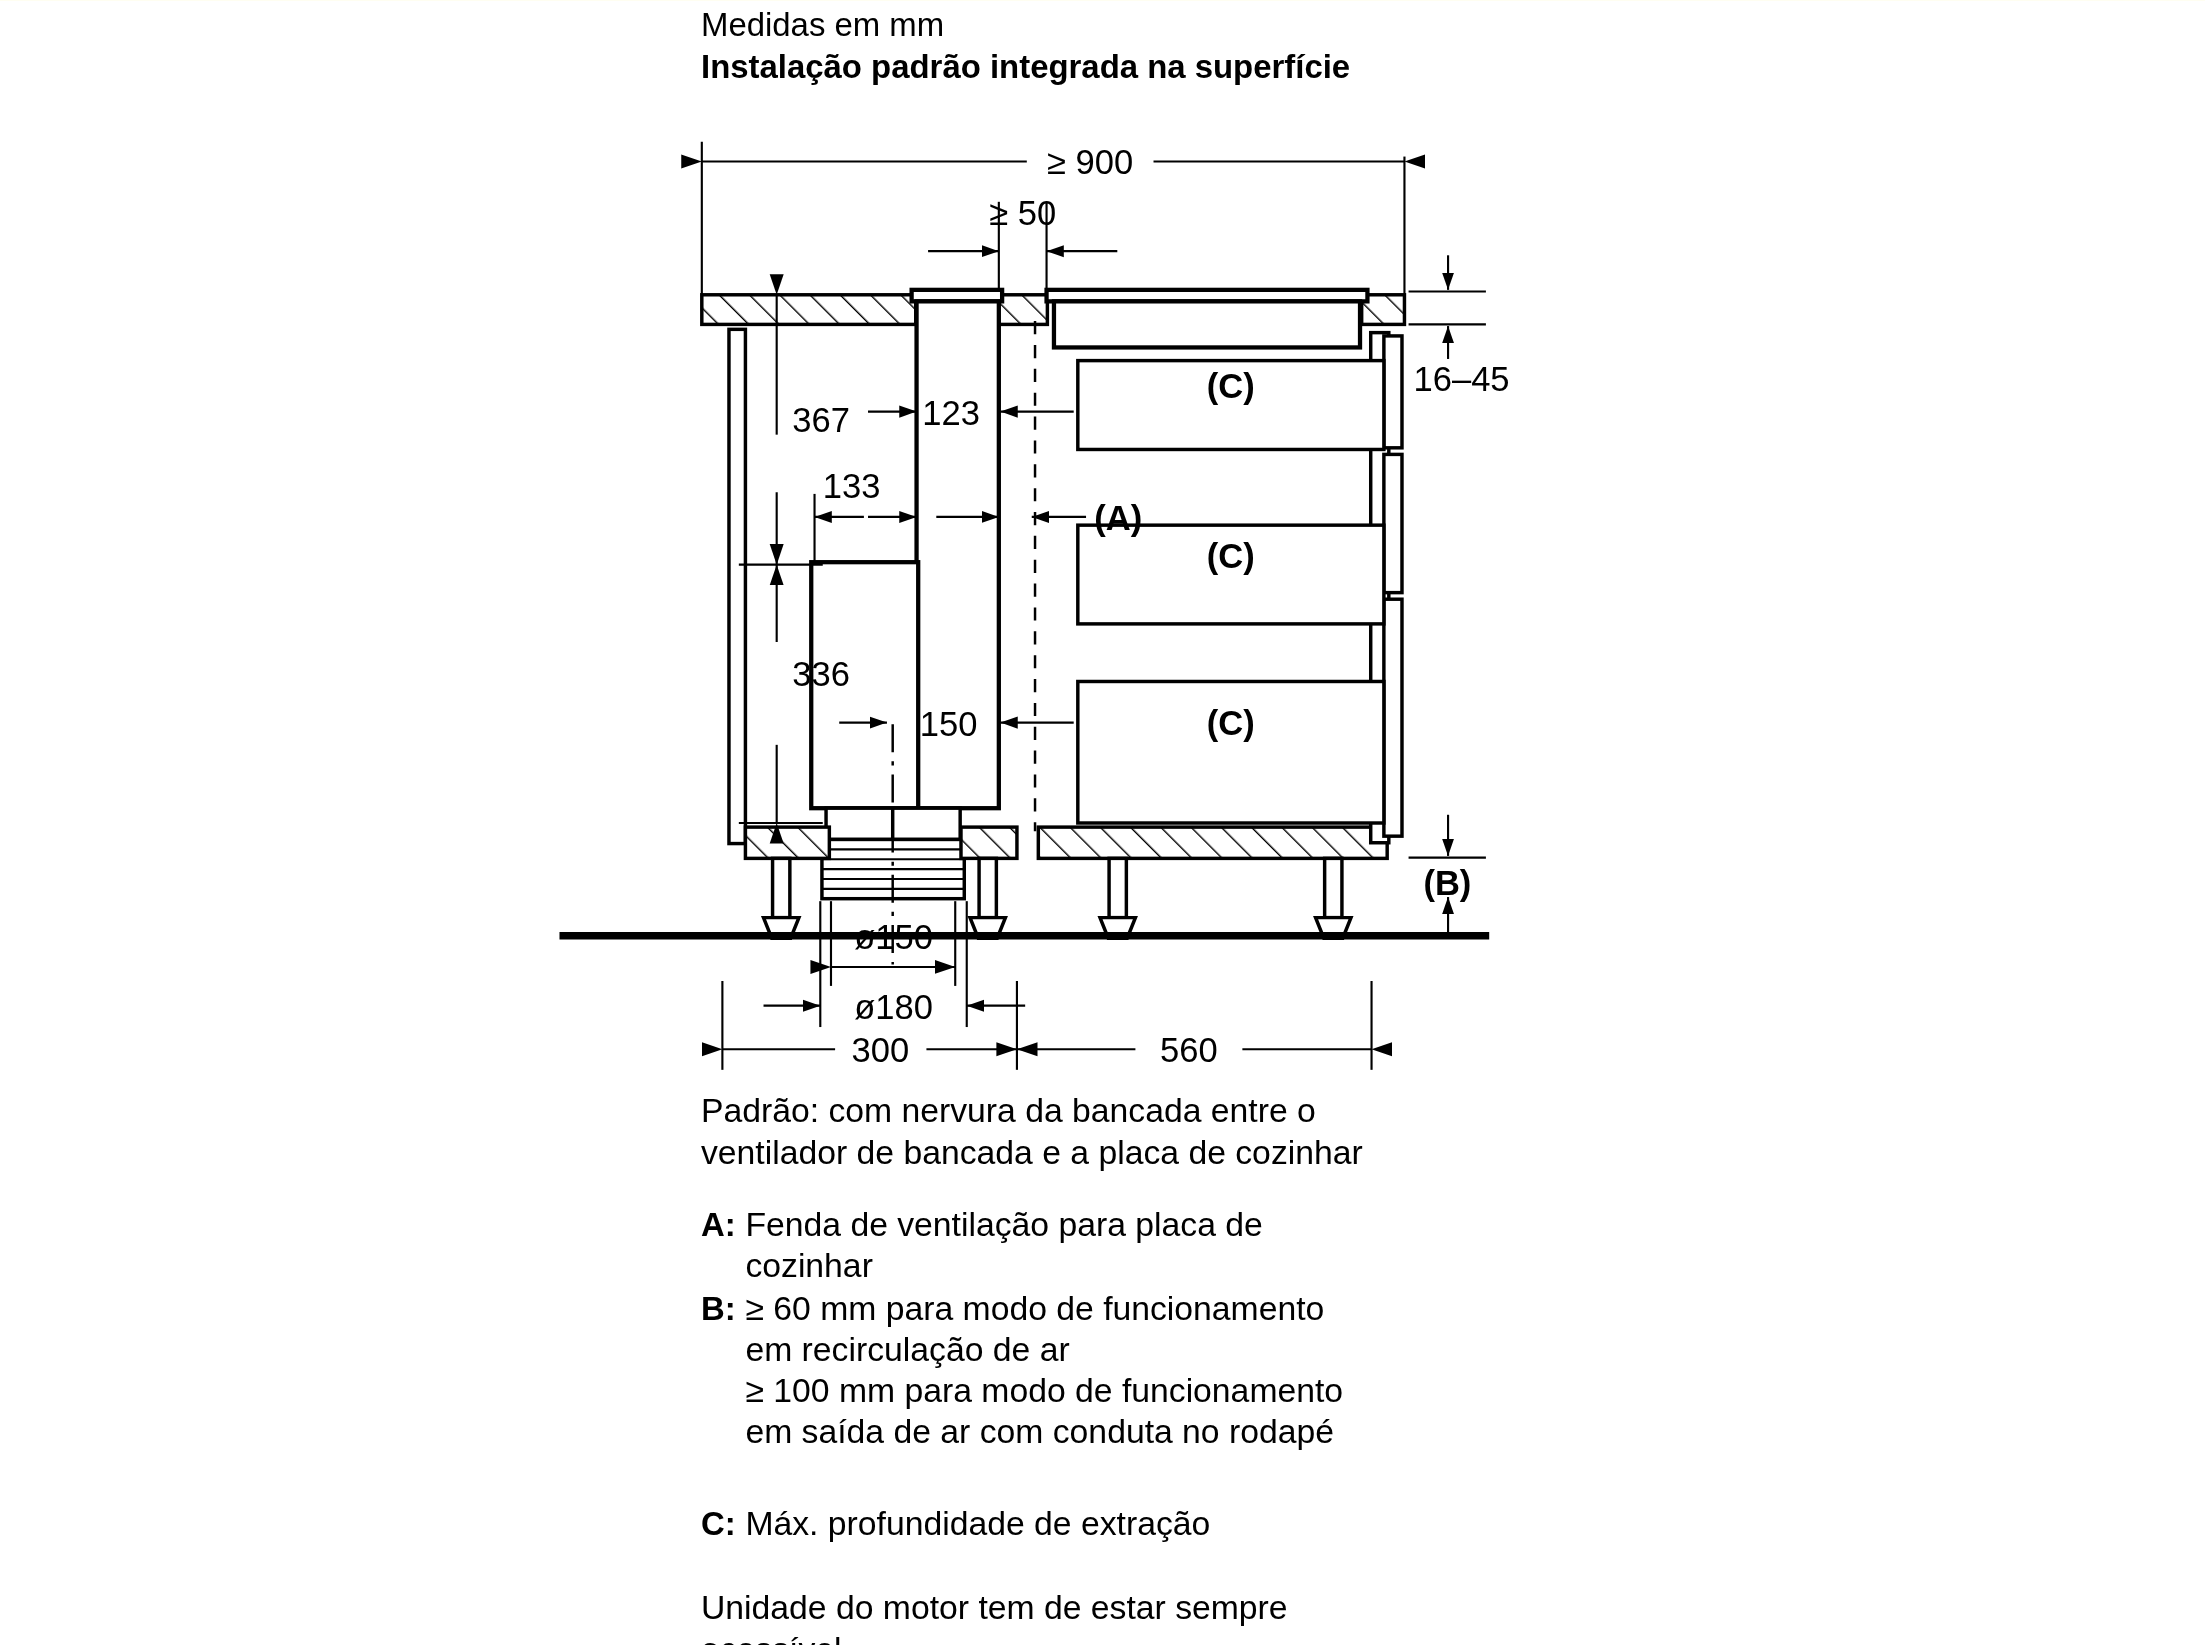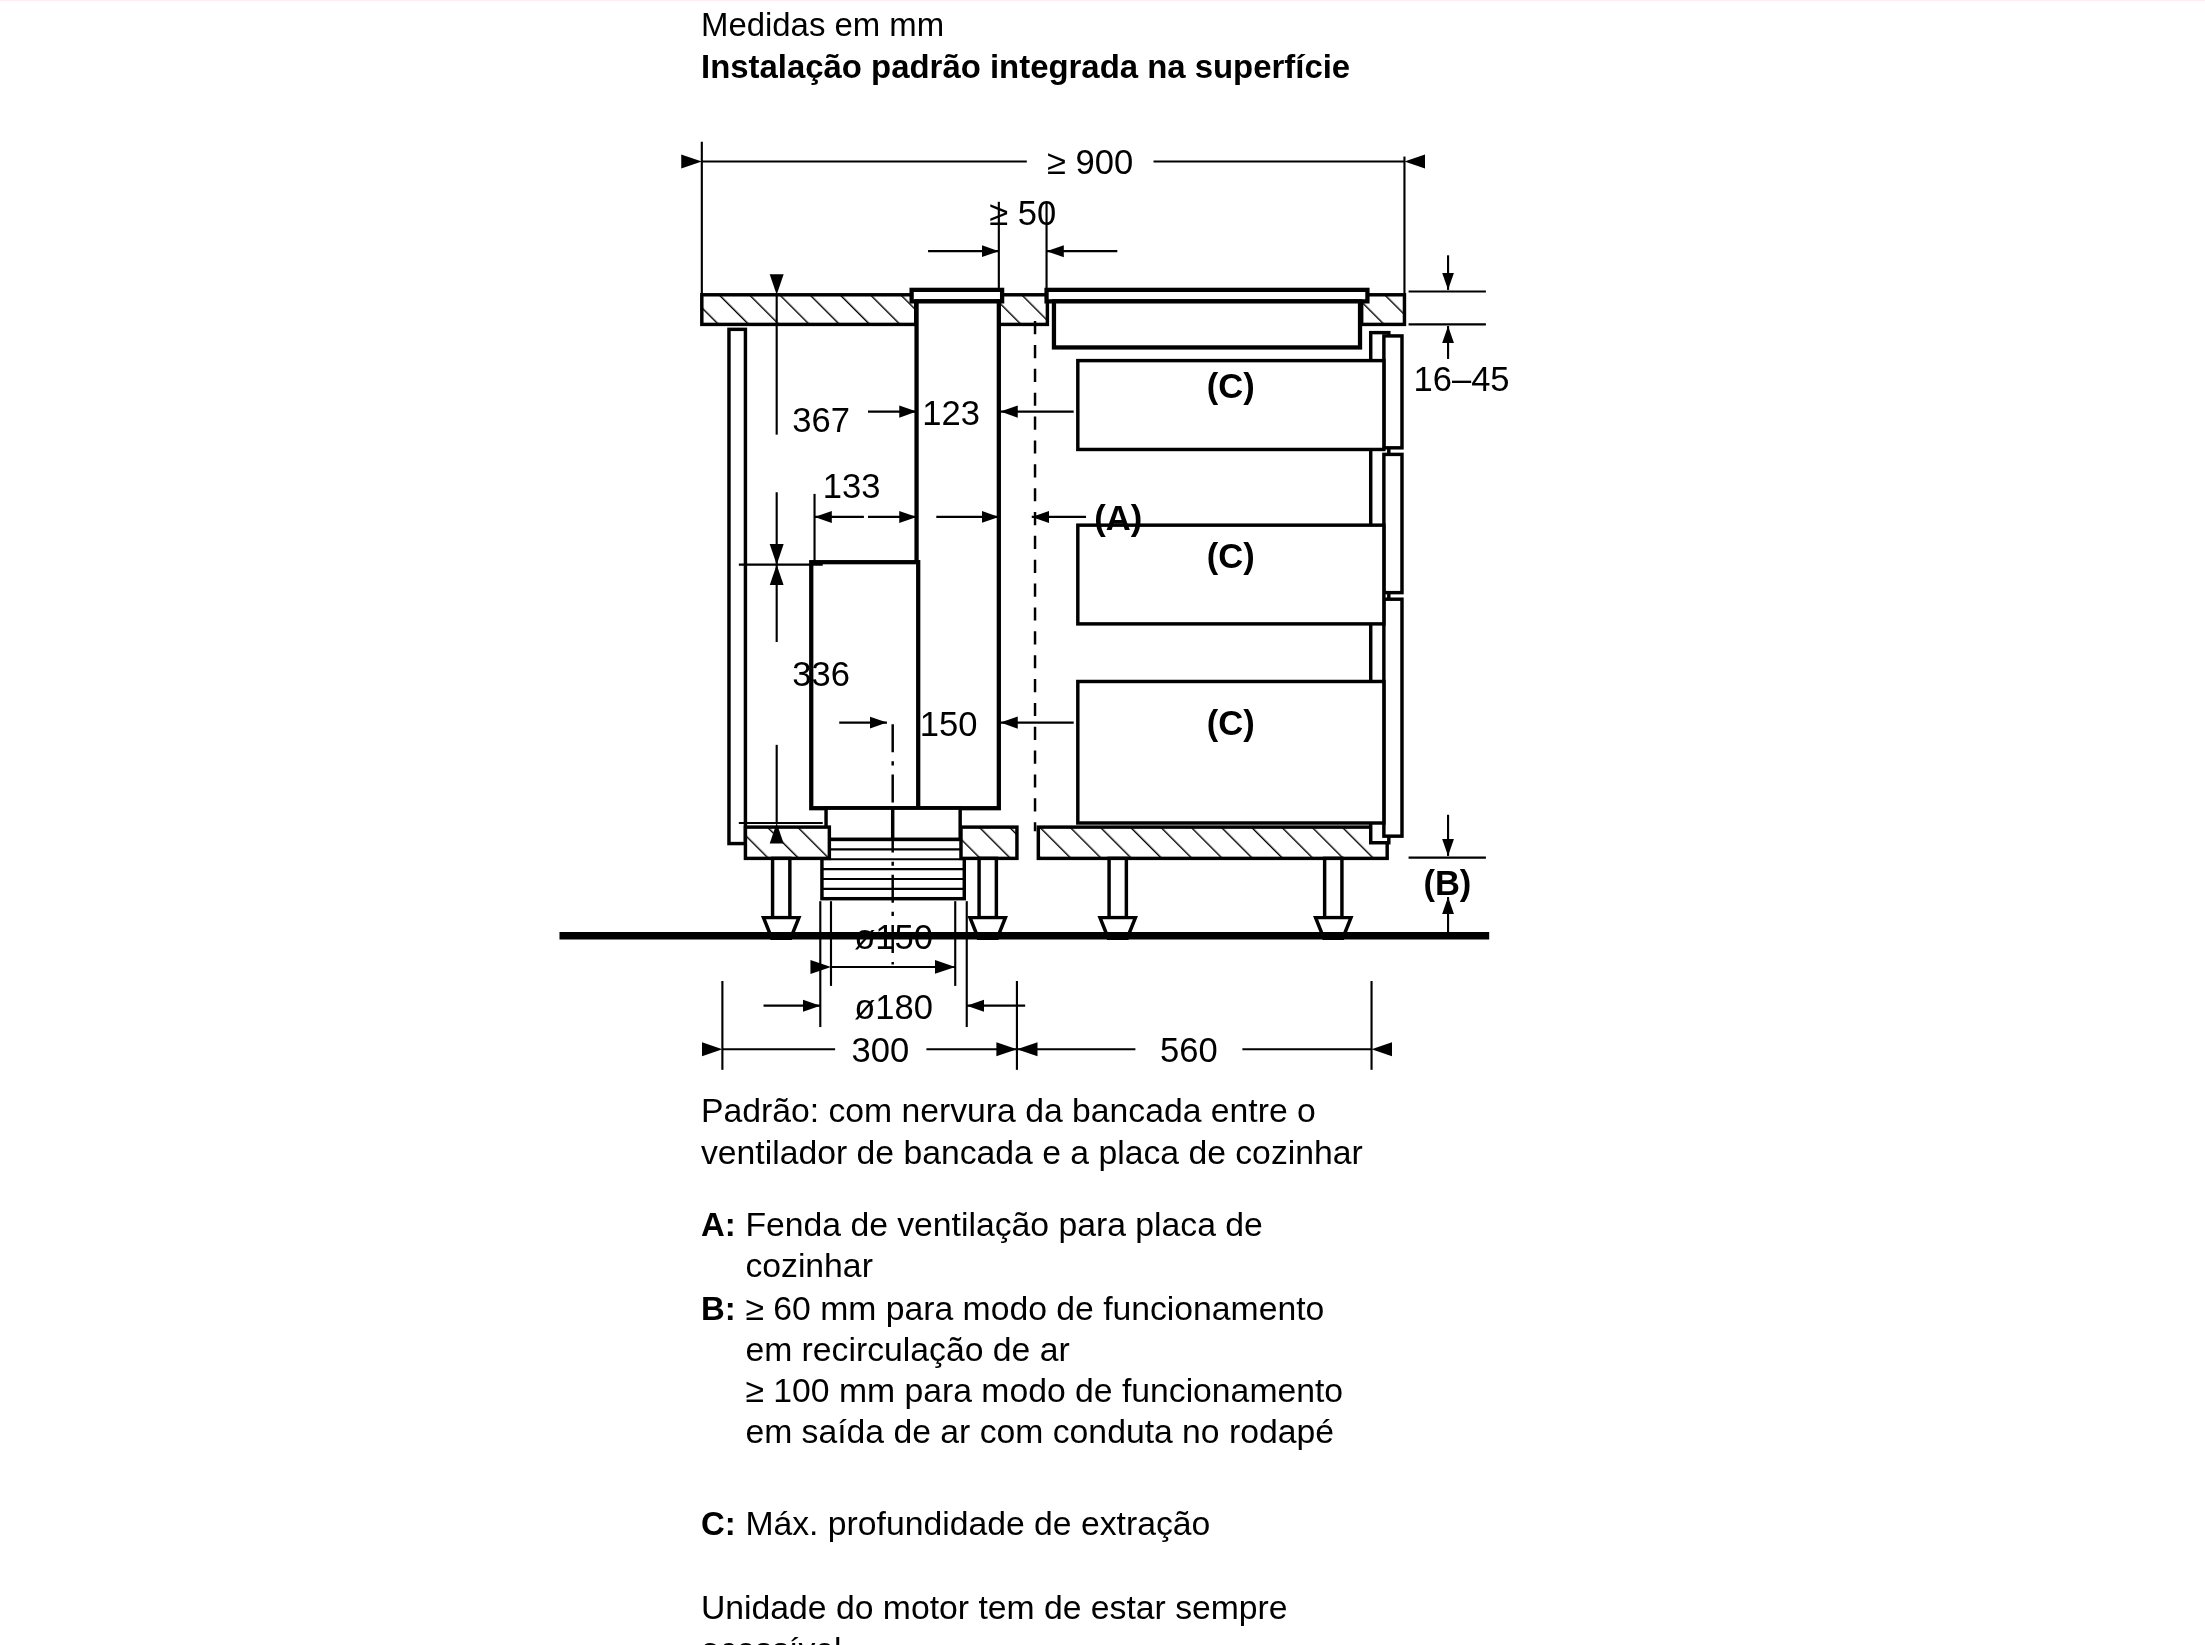--- a/index.html
+++ b/index.html
@@ -3,21 +3,21 @@
 <meta charset="utf-8">
 <style>
   html,body{margin:0;padding:0;background:#ffffff;}
   body{
     width:2205px;height:1646px;
     font-family:"Liberation Sans", sans-serif;
     color:#000000;
     overflow:hidden;
     position:relative;
   }
-  #sheet{position:absolute;left:0;top:0;width:2205px;height:1646px;background:#f9a8d4;}
+  #sheet{position:absolute;left:0;top:0;width:2205px;height:1646px;background:#fef9c3;}
   svg{display:block;}
   .t-plain{font-family:"Liberation Sans",sans-serif;font-size:40px;fill:#000;}
   .t-bold{font-family:"Liberation Sans",sans-serif;font-size:40px;font-weight:bold;fill:#000;}
   .dim{font-family:"Liberation Sans",sans-serif;font-size:42px;fill:#000;}
   .dimlbl{font-family:"Liberation Sans",sans-serif;font-size:42px;font-weight:bold;fill:#000;}
   .ln{stroke:#000;fill:none;}
   .thin{stroke-width:2.6;}
   .med{stroke-width:4.2;}
   .vthick{stroke-width:9;}
   .hatchfill{fill:url(#hatch45);stroke:#000;stroke-width:4.2;}

